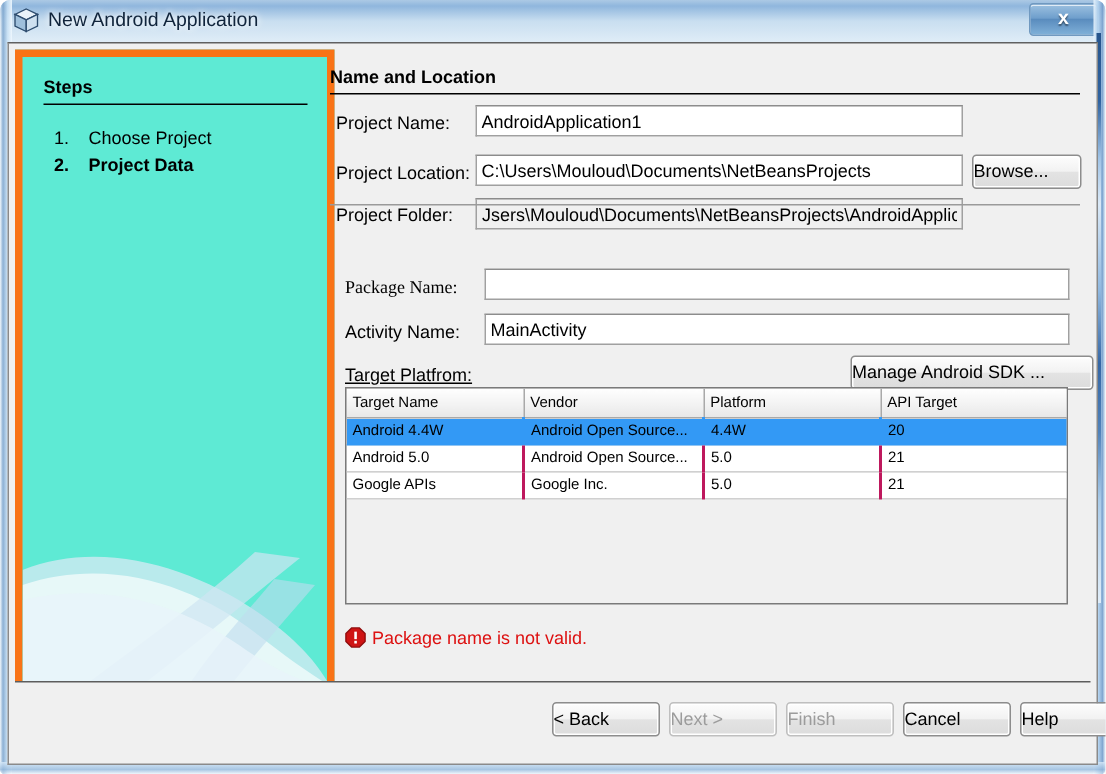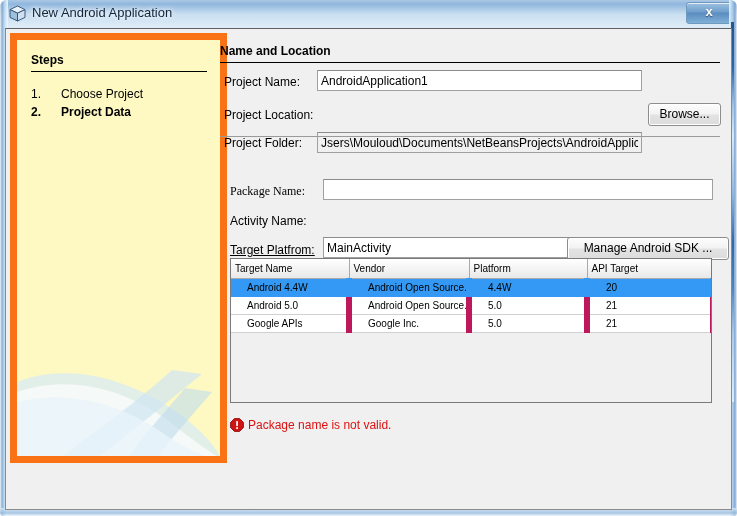--- a/index.html
+++ b/index.html
@@ -110,23 +110,24 @@
     box-sizing: border-box;
     background: #f0f0f0;
     border: 1px solid #8a8a8a;
     border-top-color: #606060;
   }
 
   
   #steps-panel {
     position: absolute; left: 4px; top: 4px;
     width: 203px; height: 416px;
-    background: #fef9c3;
-    border: 7px solid #f97316;
-    overflow: hidden;
+    background: #5eead4;
+    border: 5px solid #f97316;
+    overflow: hidden;
+    text-align: center;
   }
   #steps-title {
     position: absolute; left: 14px; top: 13px;
     font-weight: bold; font-size: 12px;
   }
   #steps-rule {
     position: absolute; left: 14px; top: 31px;
     width: 176px; height: 1px; background: #000000;
   }
   .step-row {
@@ -185,21 +186,20 @@
     position: absolute;
     box-sizing: border-box;
     height: 23px;
     border: 1px solid #8d8d8d;
     border-radius: 3px;
     background: linear-gradient(to bottom, #fdfdfd 0%, #f2f2f2 48%, #e3e3e3 52%, #dcdcdc 100%);
     font-family: "Liberation Sans", sans-serif;
     font-size: 12px;
     color: #000;
     cursor: default;
-    text-align: center;
     line-height: 21px;
     box-shadow: inset 0 0 0 1px #ffffff;
   }
   .btn.disabled { color: #9c9c9c; border-color: #bfbfbf; }
 
   
   #table-box {
     position: absolute; left: 14px; top: 225px;
     width: 482px; height: 145px;
     box-sizing: border-box;
@@ -220,23 +220,23 @@
     border-bottom: 1px solid #a9a9a9;
     font-weight: normal;
     text-align: left;
     padding: 0 0 0 4px;
     white-space: nowrap;
     overflow: hidden;
   }
   table.grid td {
     height: 17px;
     background: #ffffff;
-    border-right: 6px solid #be185d;
+    border-right: 2px solid #be185d;
     border-bottom: 1px solid #d0d0d0;
-    padding: 0 0 0 16px;
+    padding: 0 0 0 4px;
     white-space: nowrap;
     overflow: hidden;
     text-overflow: clip;
     margin-top: 14px;
   }
   table.grid tr.selected td {
     background: #3399f5;
     color: #000000;
     border-right-color: #3399f5;
     border-bottom-color: #3399f5;
@@ -310,32 +310,33 @@
     </div>
 
     <div id="content">
       <div id="content-title">Name and Location</div>
       <div id="content-rule"></div>
 
       <div class="form-label" style="left:8px; top:42px;">Project Name:</div>
       <input class="text-input" style="left: 101px; top: 37px; width: 325px;" value="AndroidApplication1">
 
       <div class="form-label" style="left:8px; top:75px;">Project Location:</div>
+      <input class="text-input" style="left: 101px; top: 70px; width: 325px;" value="C:\Users\Mouloud\Documents\NetBeansProjects">
       <div class="btn" style="left:432px; top:70px; width:73px;">Browse...</div>
 
       <div class="form-label" style="left:8px; top:103px;">Project Folder:</div>
       <input class="text-input readonly" style="left: 101px; top: 99px; width: 325px;" readonly="" value="Jsers\Mouloud\Documents\NetBeansProjects\AndroidApplication1">
 
       <div id="group-sep"></div>
 
       <div class="form-label" style="left:14px; top:151px;font-family:Liberation Serif, serif;">Package Name:</div>
       <input class="text-input" style="left: 107px; top: 146px; width: 390px;" value="">
 
       <div class="form-label" style="left:14px; top:181px;">Activity Name:</div>
-      <input class="text-input" style="left: 107px; top: 176px; width: 390px; margin-top: 28px;" value="MainActivity">
+      <input class="text-input" style="left: 107px; top: 176px; width: 390px;" value="MainActivity">
 
       <div class="form-label" style="left:14px; top:210px;text-decoration:underline;">Target Platfrom:</div>
       <div class="btn" style="left:351px; top:204px; width:162px;">Manage Android SDK ...</div>
 
       <div id="table-box">
         <table class="grid">
           <colgroup>
             <col style="width:118px">
               <col style="width:120px">
               <col style="width:118px">
@@ -375,15 +376,22 @@
       <div id="error-row">
         <svg id="error-icon" viewBox="0 0 14 14">
           <polygon points="4.4,0.6 9.6,0.6 13.4,4.4 13.4,9.6 9.6,13.4 4.4,13.4 0.6,9.6 0.6,4.4" fill="#cf1414" stroke="#8f0c0c" stroke-width="0.9"></polygon>
           <rect x="6.2" y="3.1" width="1.7" height="5.0" fill="#ffffff"></rect>
           <rect x="6.2" y="9.2" width="1.7" height="1.8" fill="#ffffff"></rect>
         </svg>
         <div id="error-text">Package name is not valid.</div>
       </div>
     </div>
 
+    <div id="button-bar">
+      <div class="btn" style="left:358px; top:13px; width:72px;">&lt; Back</div>
+      <div class="btn disabled" style="left:436px; top:13px; width:72px;">Next &gt;</div>
+      <div class="btn disabled" style="left:514px; top:13px; width:72px;">Finish</div>
+      <div class="btn" style="left:592px; top:13px; width:72px;">Cancel</div>
+      <div class="btn" style="left:670px; top:13px; width:61px;">Help</div>
+    </div>
 
   </div>
 </div>
 
 </body></html>

